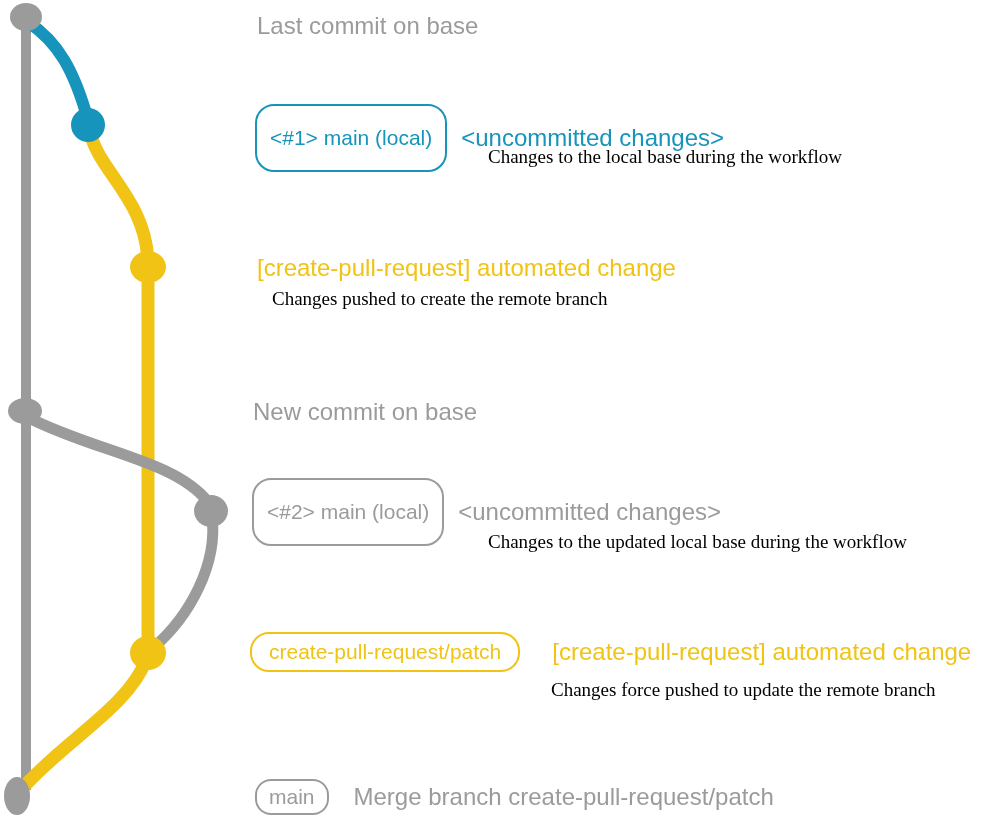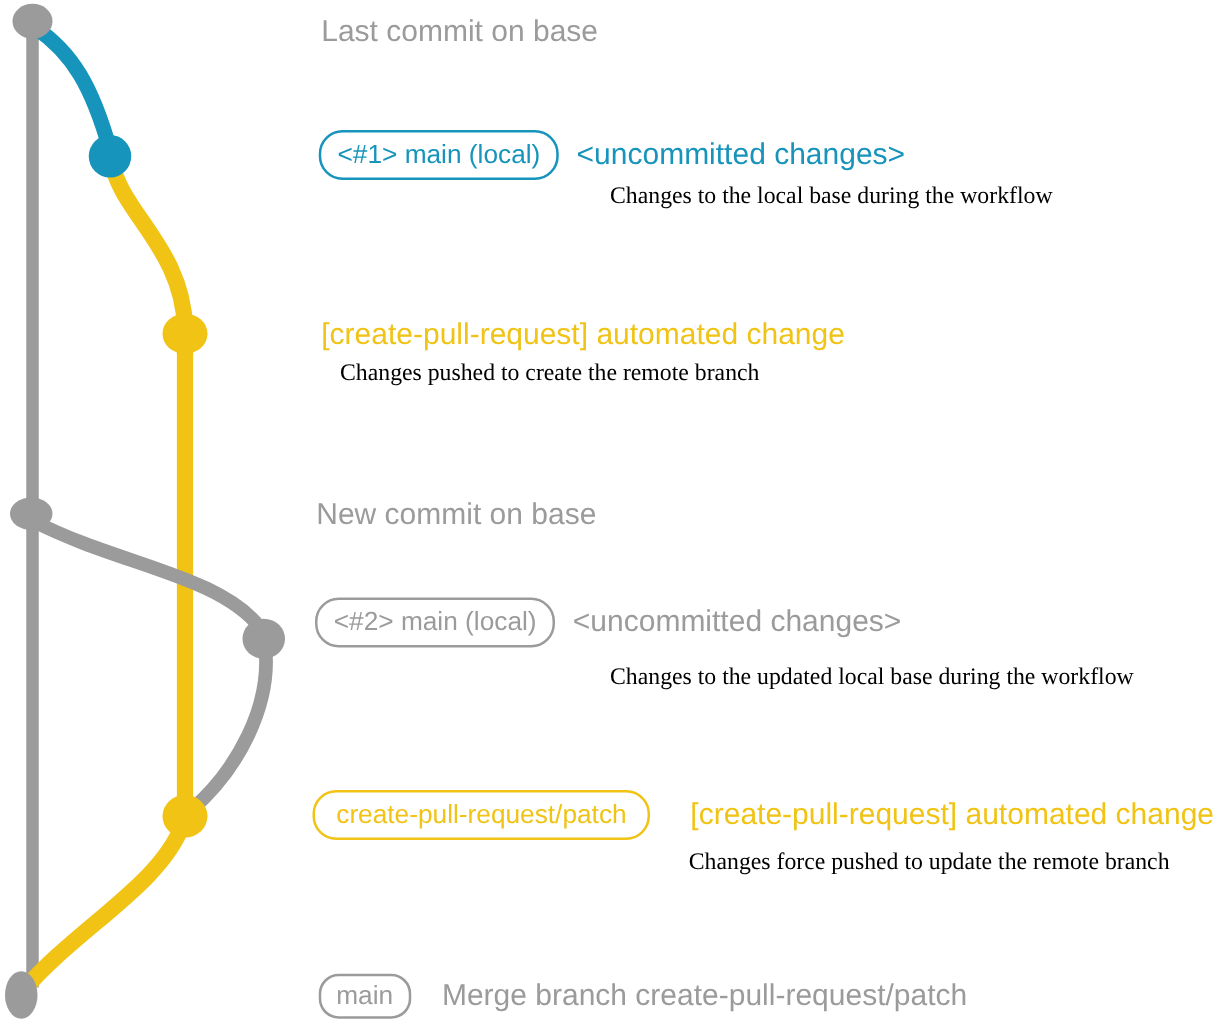--- a/index.html
+++ b/index.html
@@ -9,21 +9,21 @@
 
   .row{position:absolute;display:flex;align-items:center;white-space:nowrap;}
   .sans{font-family:"Liberation Sans",sans-serif;font-size:24px;}
   .serif{font-family:"Liberation Serif",serif;font-size:19px;color:#000000;position:absolute;white-space:nowrap;text-align:center;}
 
   .c-gray{color:#9b9b9b;}
   .c-blue{color:#1794bb;}
   .c-yellow{color:#f0c315;}
 
   .badge{display:inline-flex;align-items:center;justify-content:center;
-         border:2px solid;border-radius:19px;padding:6px 13px;
+         border:2px solid;border-radius:19px;padding:20px 13px;
          font-size:21px;white-space:nowrap;background:#ffffff;}
   .badge.b-blue{border-color:#1794bb;color:#1794bb;}
   .badge.b-gray{border-color:#9b9b9b;color:#9b9b9b;}
   .badge.b-yellow{border-color:#f0c315;color:#f0c315;padding:6px 17px;}
   .badge.b-main{border-color:#9b9b9b;color:#9b9b9b;padding:4px 12px;border-radius:16px;}
 
   .gap14{gap:14px;} .gap16{gap:32px;} .gap13{gap:25px;}
 </style>
 </head>
 <body>

